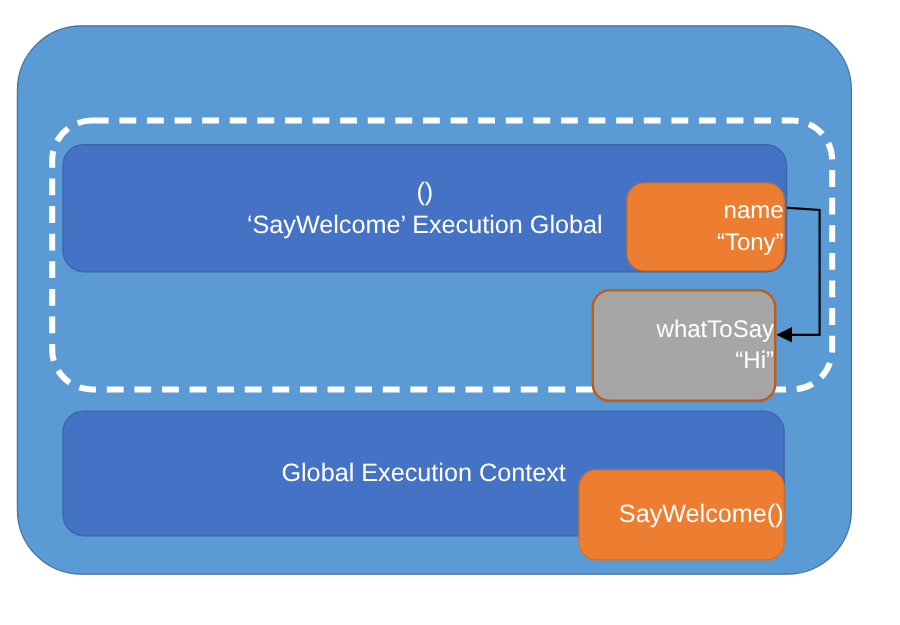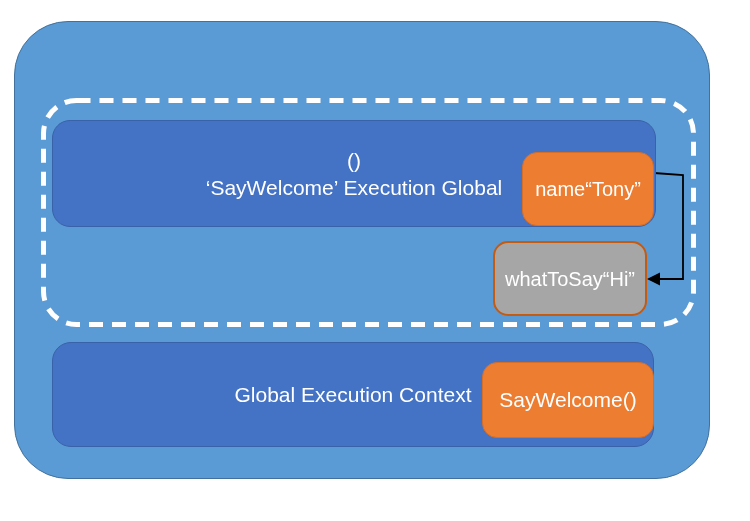--- a/index.html
+++ b/index.html
@@ -63,46 +63,46 @@
     display: flex;
     flex-direction: column;
     align-items: center;
     justify-content: center;
     color: var(--text);
     font-size: 21px;
     line-height: 27px;
     text-align: center;
   }
   .sw-context { left: 37px; top: 98px; width: 604px; height: 107px; }
-  .global-context { left: 37px; top: 320px; width: 602px; height: 105px; border-radius: 19px; }
+  .global-context { left: 37px; top: 320px; width: 602px; height: 105px; }
 
   .tag-box {
     position: absolute;
     border-radius: 15px;
     display: flex;
-    flex-direction: row;
-    align-items: center;
+    flex-direction: column;
+    align-items: flex-end;
     justify-content: center;
     color: var(--text);
     font-size: 20px;
     line-height: 26px;
     text-align: center;
   }
   .name-box {
     left: 507px; top: 130px; width: 132px; height: 74px;
     background: var(--orange-fill);
     border: 1px solid var(--orange-border);
   }
   .whattosay-box {
-    left: 478px; top: 219px; width: 154px; height: 75px;
+    left: 478px; top: 219px; width: 154px; height: 94px;
     background: var(--gray-fill);
     border: 2px solid var(--gray-border);
   }
   .call-box {
-    left: 467px; top: 340px; width: 172px; height: 76px;
+    left: 467px; top: 369px; width: 172px; height: 76px;
     background: var(--orange-fill);
     border: 1px solid var(--orange-border);
     font-size: 21px;
   }
 </style>
 </head>
 <body>
 
 <div class="canvas">
 

